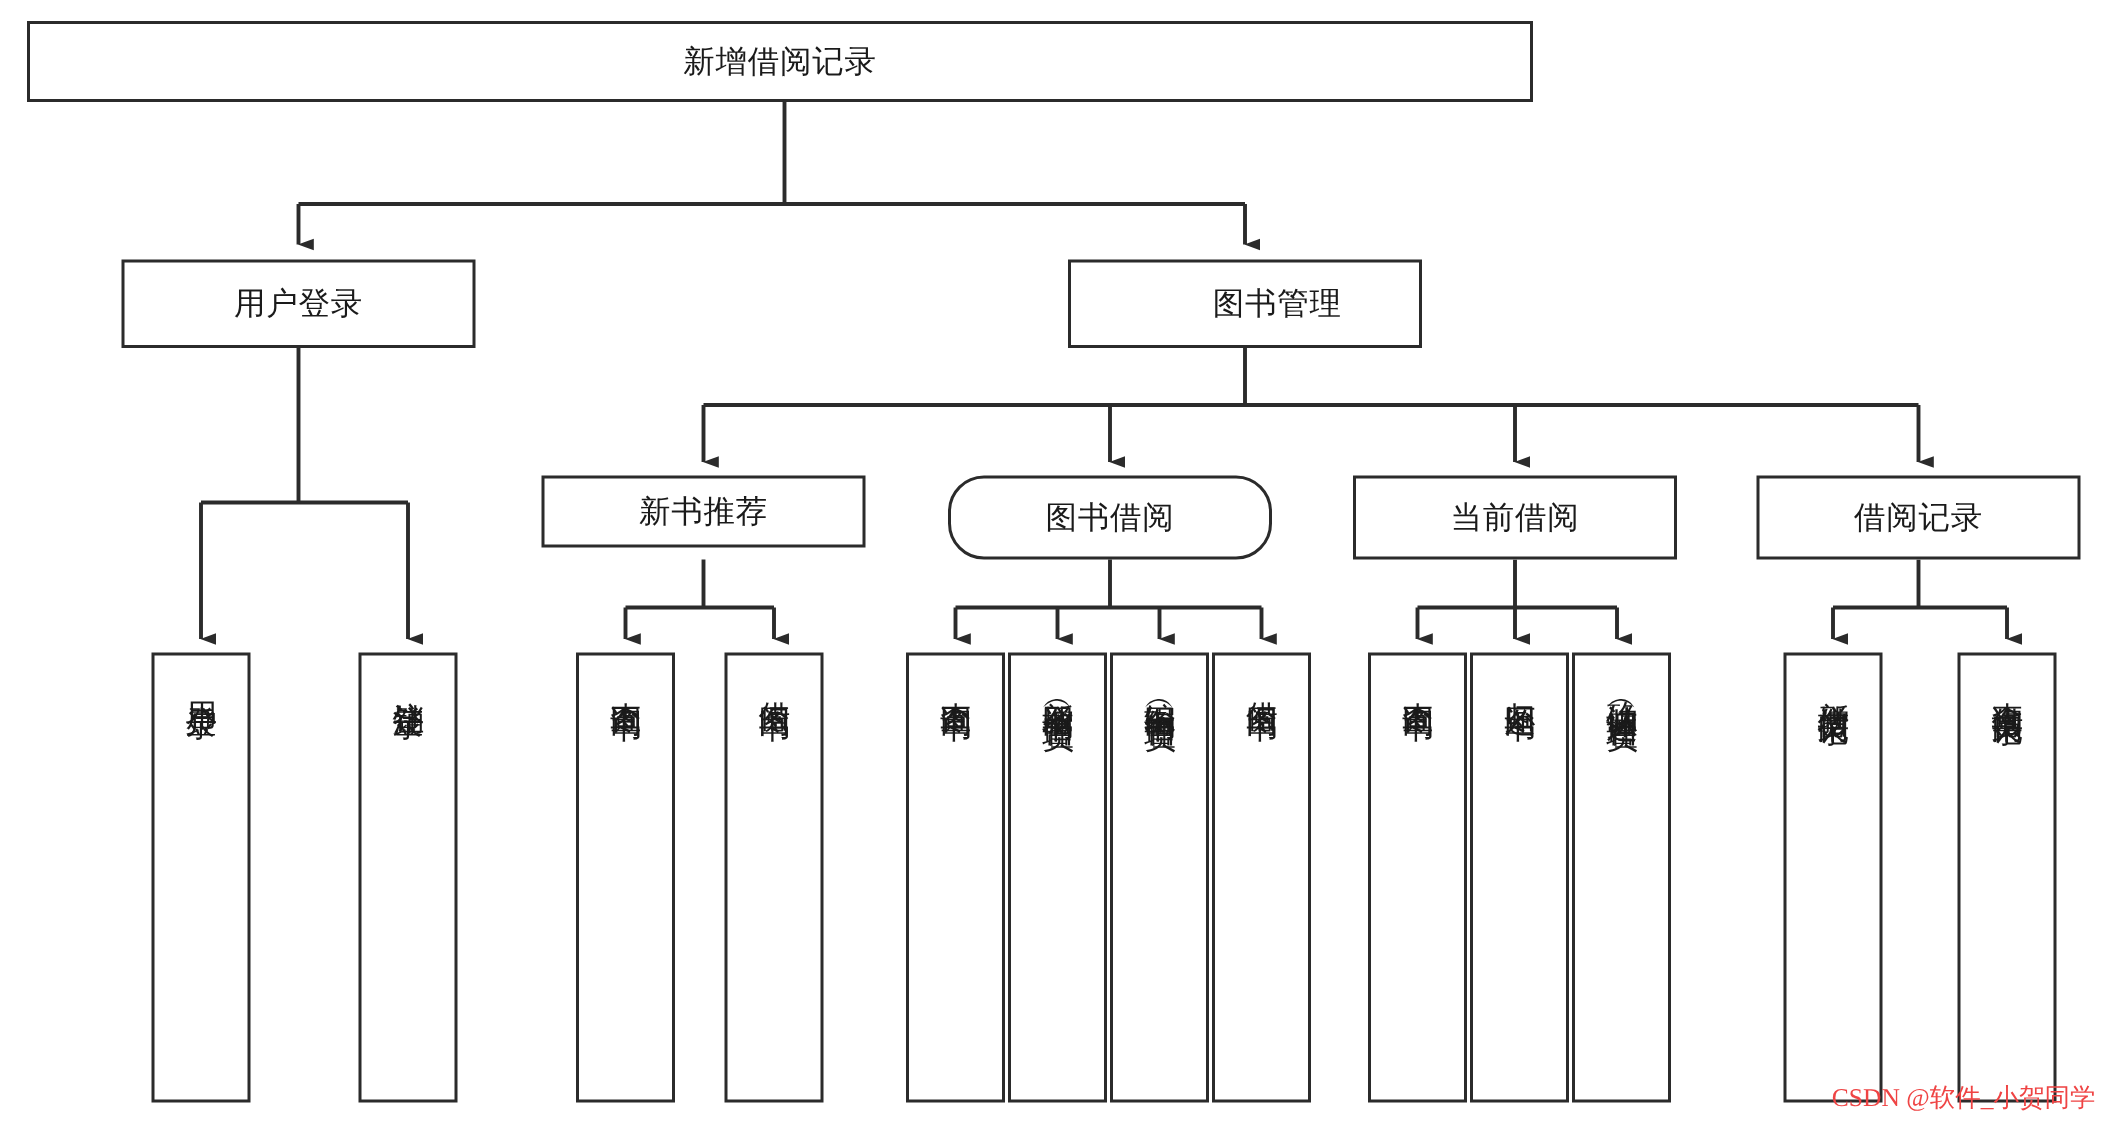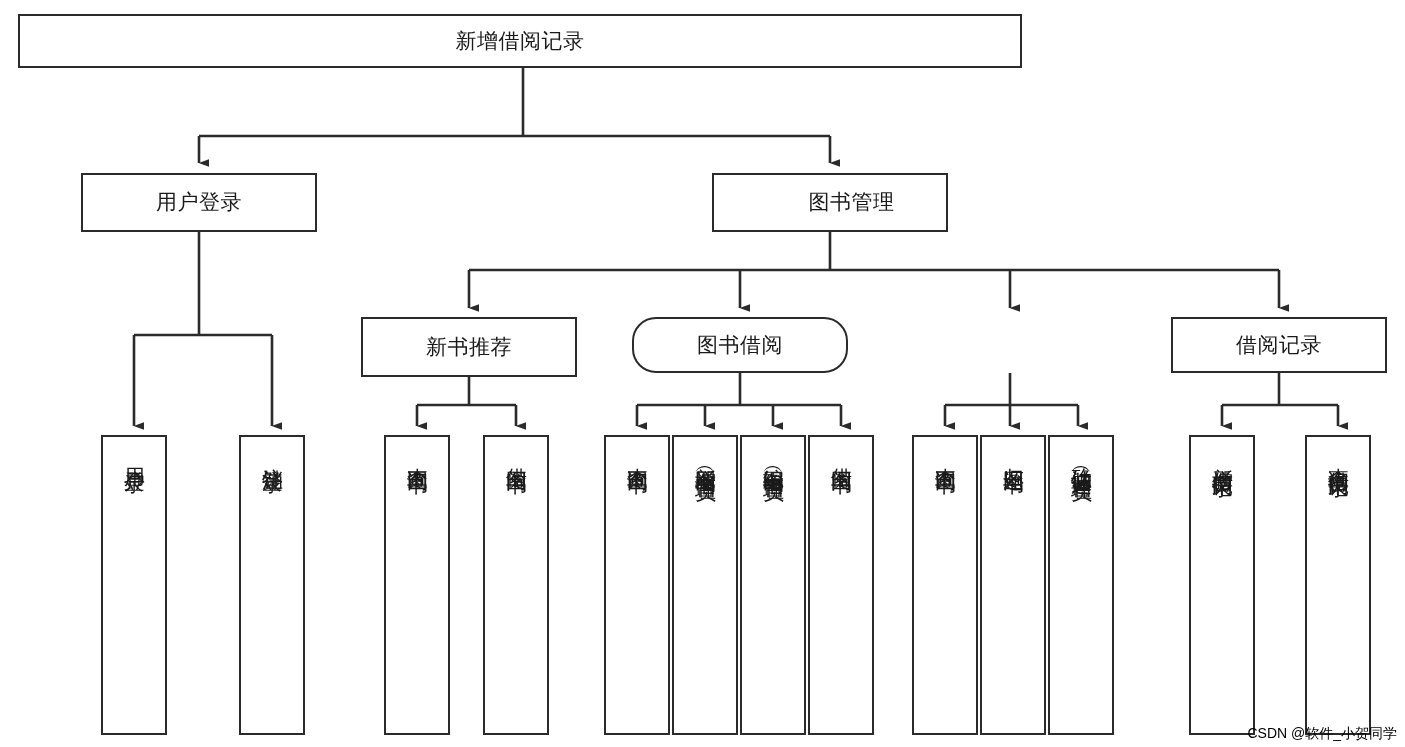--- a/index.html
+++ b/index.html
@@ -56,25 +56,25 @@
     text-orientation: upright;
     font-size: 21px;
     line-height: 1.18;
     letter-spacing: 2px;
     white-space: nowrap;
   }
   #watermark {
     position: absolute;
     right: 8px;
     bottom: 4px;
-    font-size: 14px;
-    color: #000000;
+    font-size: 17px;
+    color: #ef4444;
     z-index: 5;
     white-space: nowrap;
-    font-family: Liberation Sans, sans-serif;
+    font-family: Liberation Serif, serif;
   }
 </style>
 </head>
 <body>
 
 <div id="diagram-root">
 
   <svg class="connector-layer" viewBox="0 0 1405 747" xmlns="http://www.w3.org/2000/svg">
     <defs>
       <marker id="arrowhead" markerWidth="9" markerHeight="11" refX="4.5" refY="10.2" orient="auto" markerUnits="userSpaceOnUse">
@@ -130,28 +130,31 @@
   </div>
 
   <div class="node horizontal" style="left:81px; top:173px; width:236px; height:59px;">
     <span class="node-label">用户登录</span>
   </div>
 
   <div class="node horizontal" style="left:712px; top:173px; width:236px; height:59px;padding-left:43px;">
     <span class="node-label">图书管理</span>
   </div>
 
-  <div class="node horizontal" style="left:361px; top:317px; width:216px; height:60px;">
+  <div class="node horizontal" style="left:361px; top:317px; width:216px; height:48px;">
     <span class="node-label">新书推荐</span>
   </div>
 
   <div class="node horizontal" style="left:632px; top:317px; width:216px; height:56px;border-radius:24px;">
     <span class="node-label">图书借阅</span>
   </div>
 
+  <div class="node horizontal" style="left:902px; top:317px; width:216px; height:56px;">
+    <span class="node-label">当前借阅</span>
+  </div>
 
   <div class="node horizontal" style="left:1171px; top:317px; width:216px; height:56px;">
     <span class="node-label">借阅记录</span>
   </div>
 
   <div class="node vertical" style="left:101px; top:435px; width:66px; height:300px;">
     <span class="node-label">用户登录</span>
   </div>
 
   <div class="node vertical" style="left:239px; top:435px; width:66px; height:300px;">

